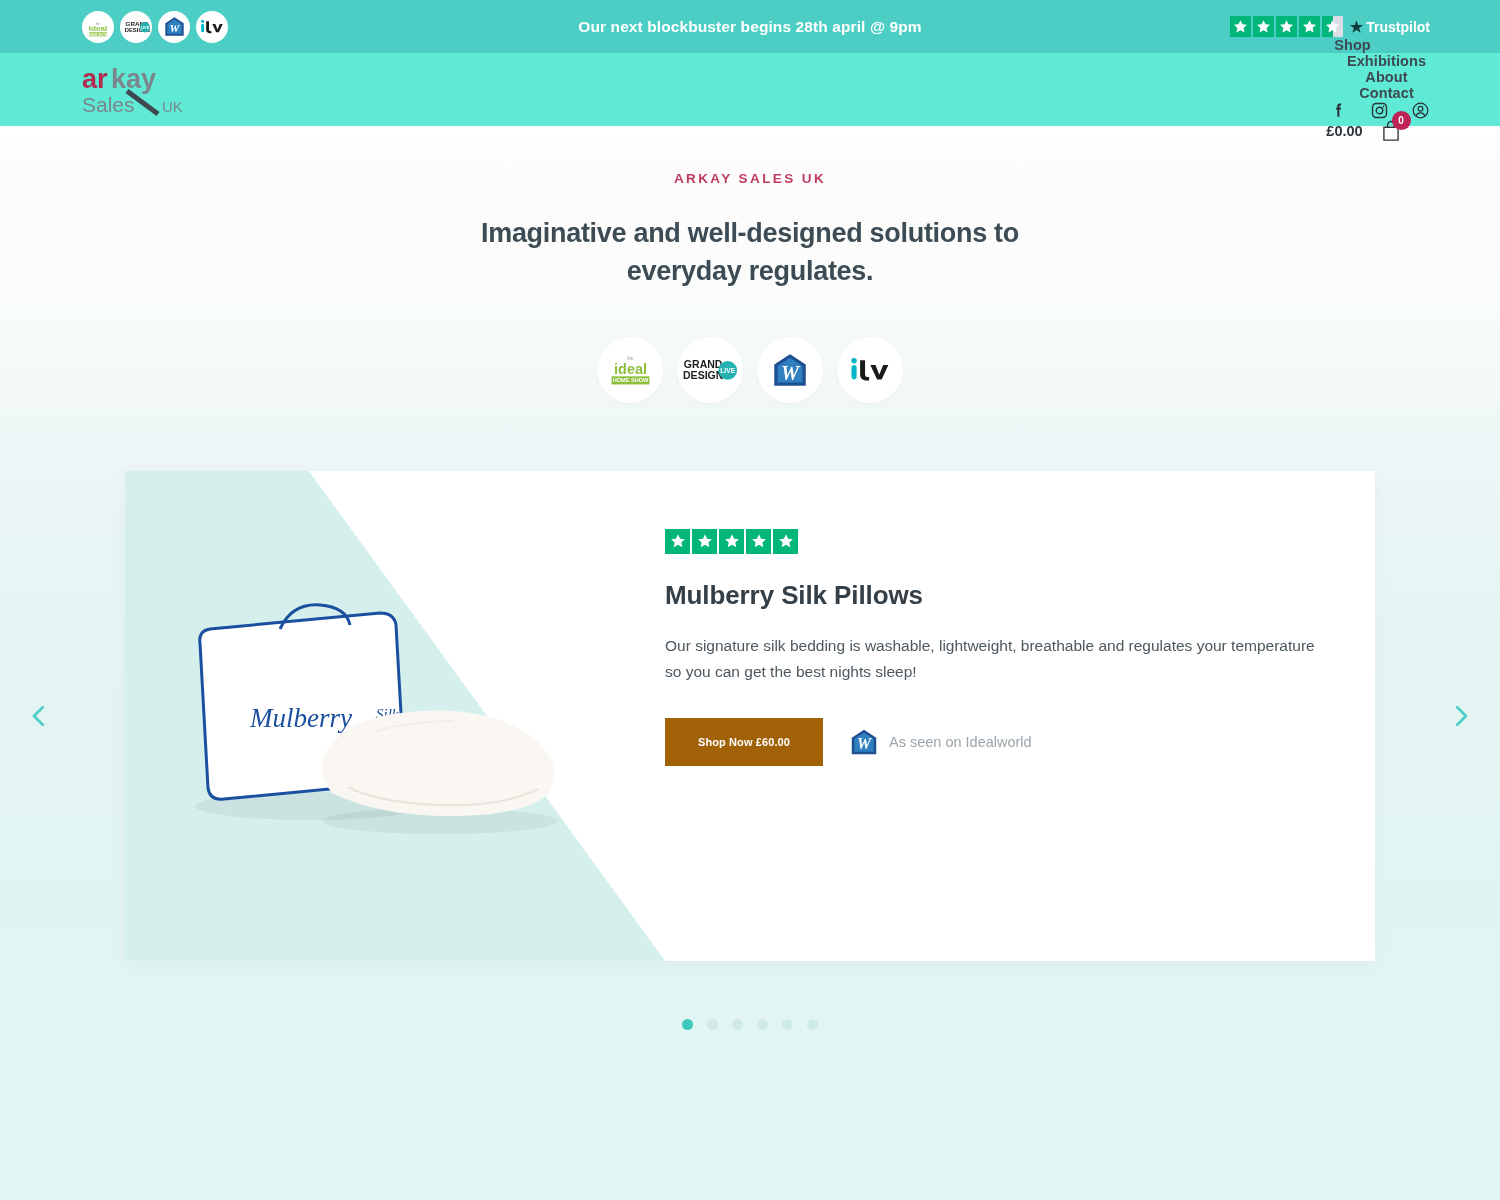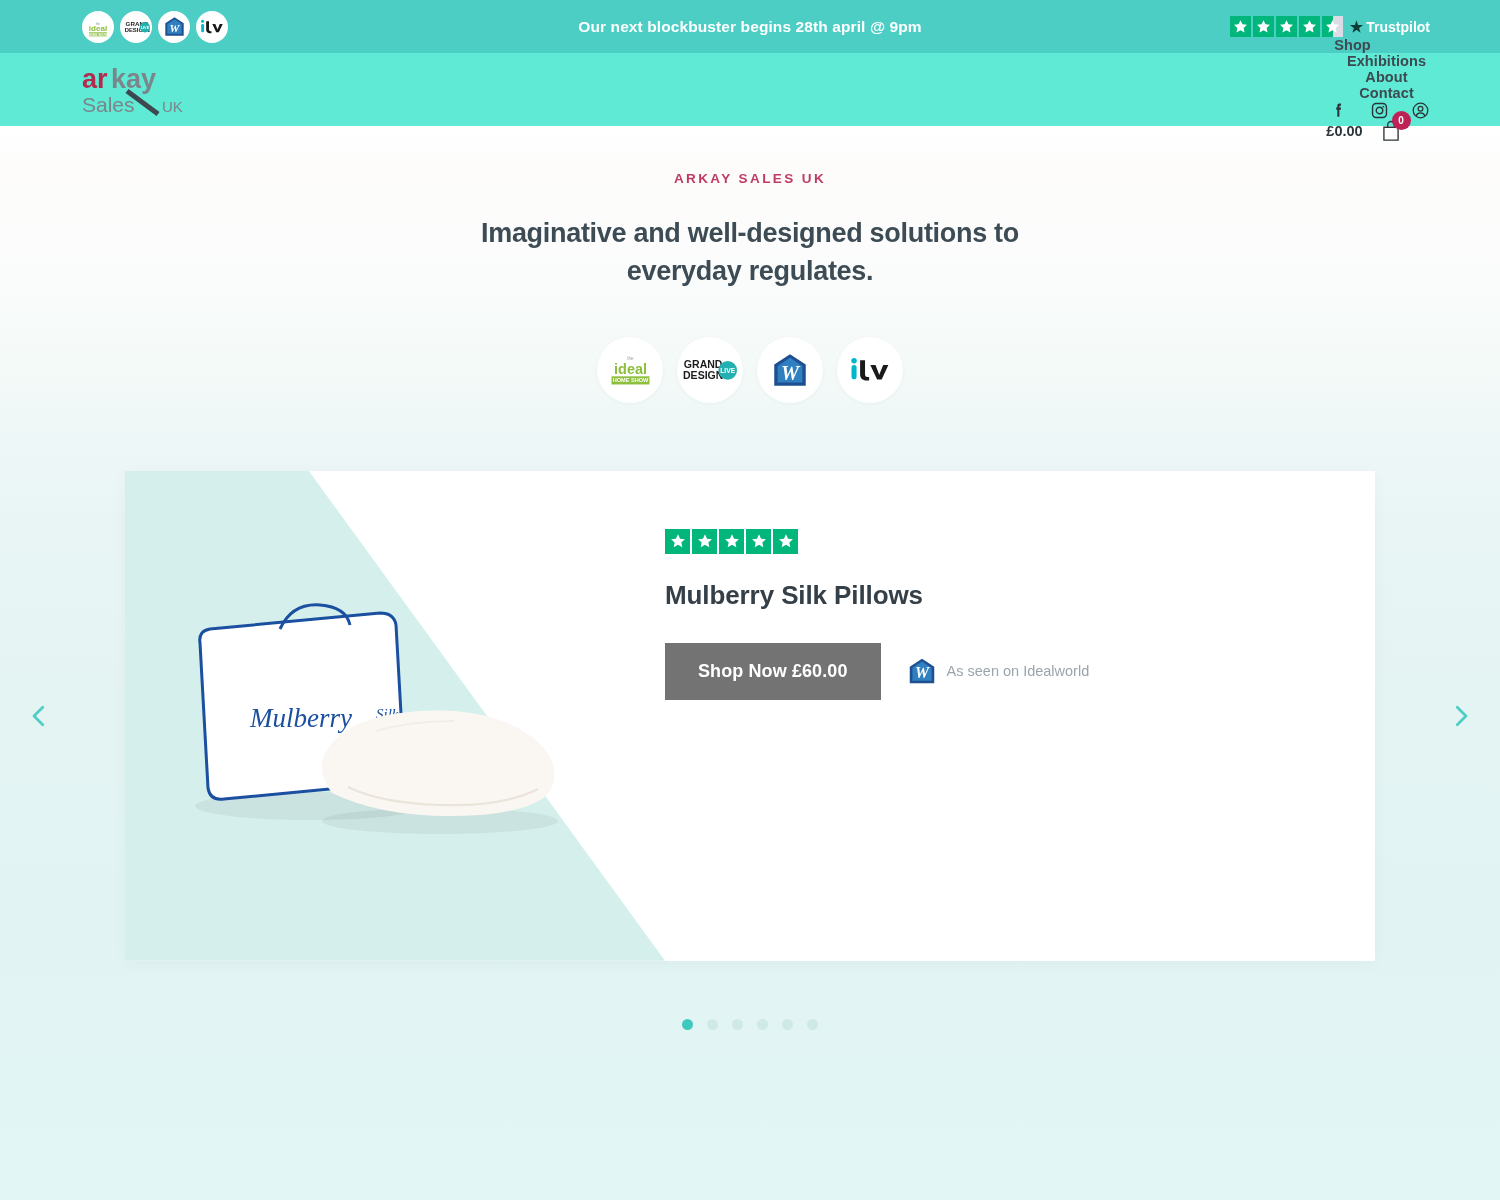--- a/index.html
+++ b/index.html
@@ -217,25 +217,25 @@
   }
   .prod-desc {
     margin-top: 22px;
     color: #4c585f;
     font-size: 15.5px;
     line-height: 1.72;
     max-width: 650px;
   }
   .cta-row { margin-top: 32px; display: flex; align-items: center; }
   .shop-btn {
-    background: #737373;
+    background: #a16207;
     color: #ffffff;
     border: none;
     padding: 18px 33px;
-    font-size: 18px;
+    font-size: 11px;
     font-weight: bold;
     font-family: "Liberation Sans", sans-serif;
     cursor: pointer;
     letter-spacing: 0.1px;
   }
   .seen-on {
     display: flex; align-items: center; gap: 11px;
     margin-left: 27px;
   }
   .seen-icon { width: 28px; height: 28px; }
@@ -494,20 +494,21 @@
             </svg>
           </div>
         <div class="card-star">
             <svg viewBox="0 0 24 24">
               <path d="M12 1.8l3.1 6.7 7.3.8-5.4 4.9 1.5 7.2L12 17.8 5.5 21.4 7 14.2 1.6 9.3l7.3-.8z"></path>
             </svg>
           </div>
       </div>
 
       <div class="prod-title">Mulberry Silk Pillows</div>
+      <div class="prod-desc">Our signature silk bedding is washable, lightweight, breathable and regulates your temperature so you can get the best nights sleep!</div>
 
       <div class="cta-row">
         <button class="shop-btn">Shop Now £60.00</button>
 
         <div class="seen-on">
           <span class="seen-icon">
             <svg viewBox="0 0 32 32" width="28" height="28">
               <path d="M16 2 L30 11 L30 30 L2 30 L2 11 Z" fill="#1d4f91"></path>
               <path d="M16 5.2 L27 12.4 L27 27 L5 27 L5 12.4 Z" fill="#2f7fc1"></path>
               <text x="16" y="24.5" font-size="18" fill="#ffffff" text-anchor="middle" font-weight="bold" font-style="italic" font-family="Liberation Serif, serif">W</text>

